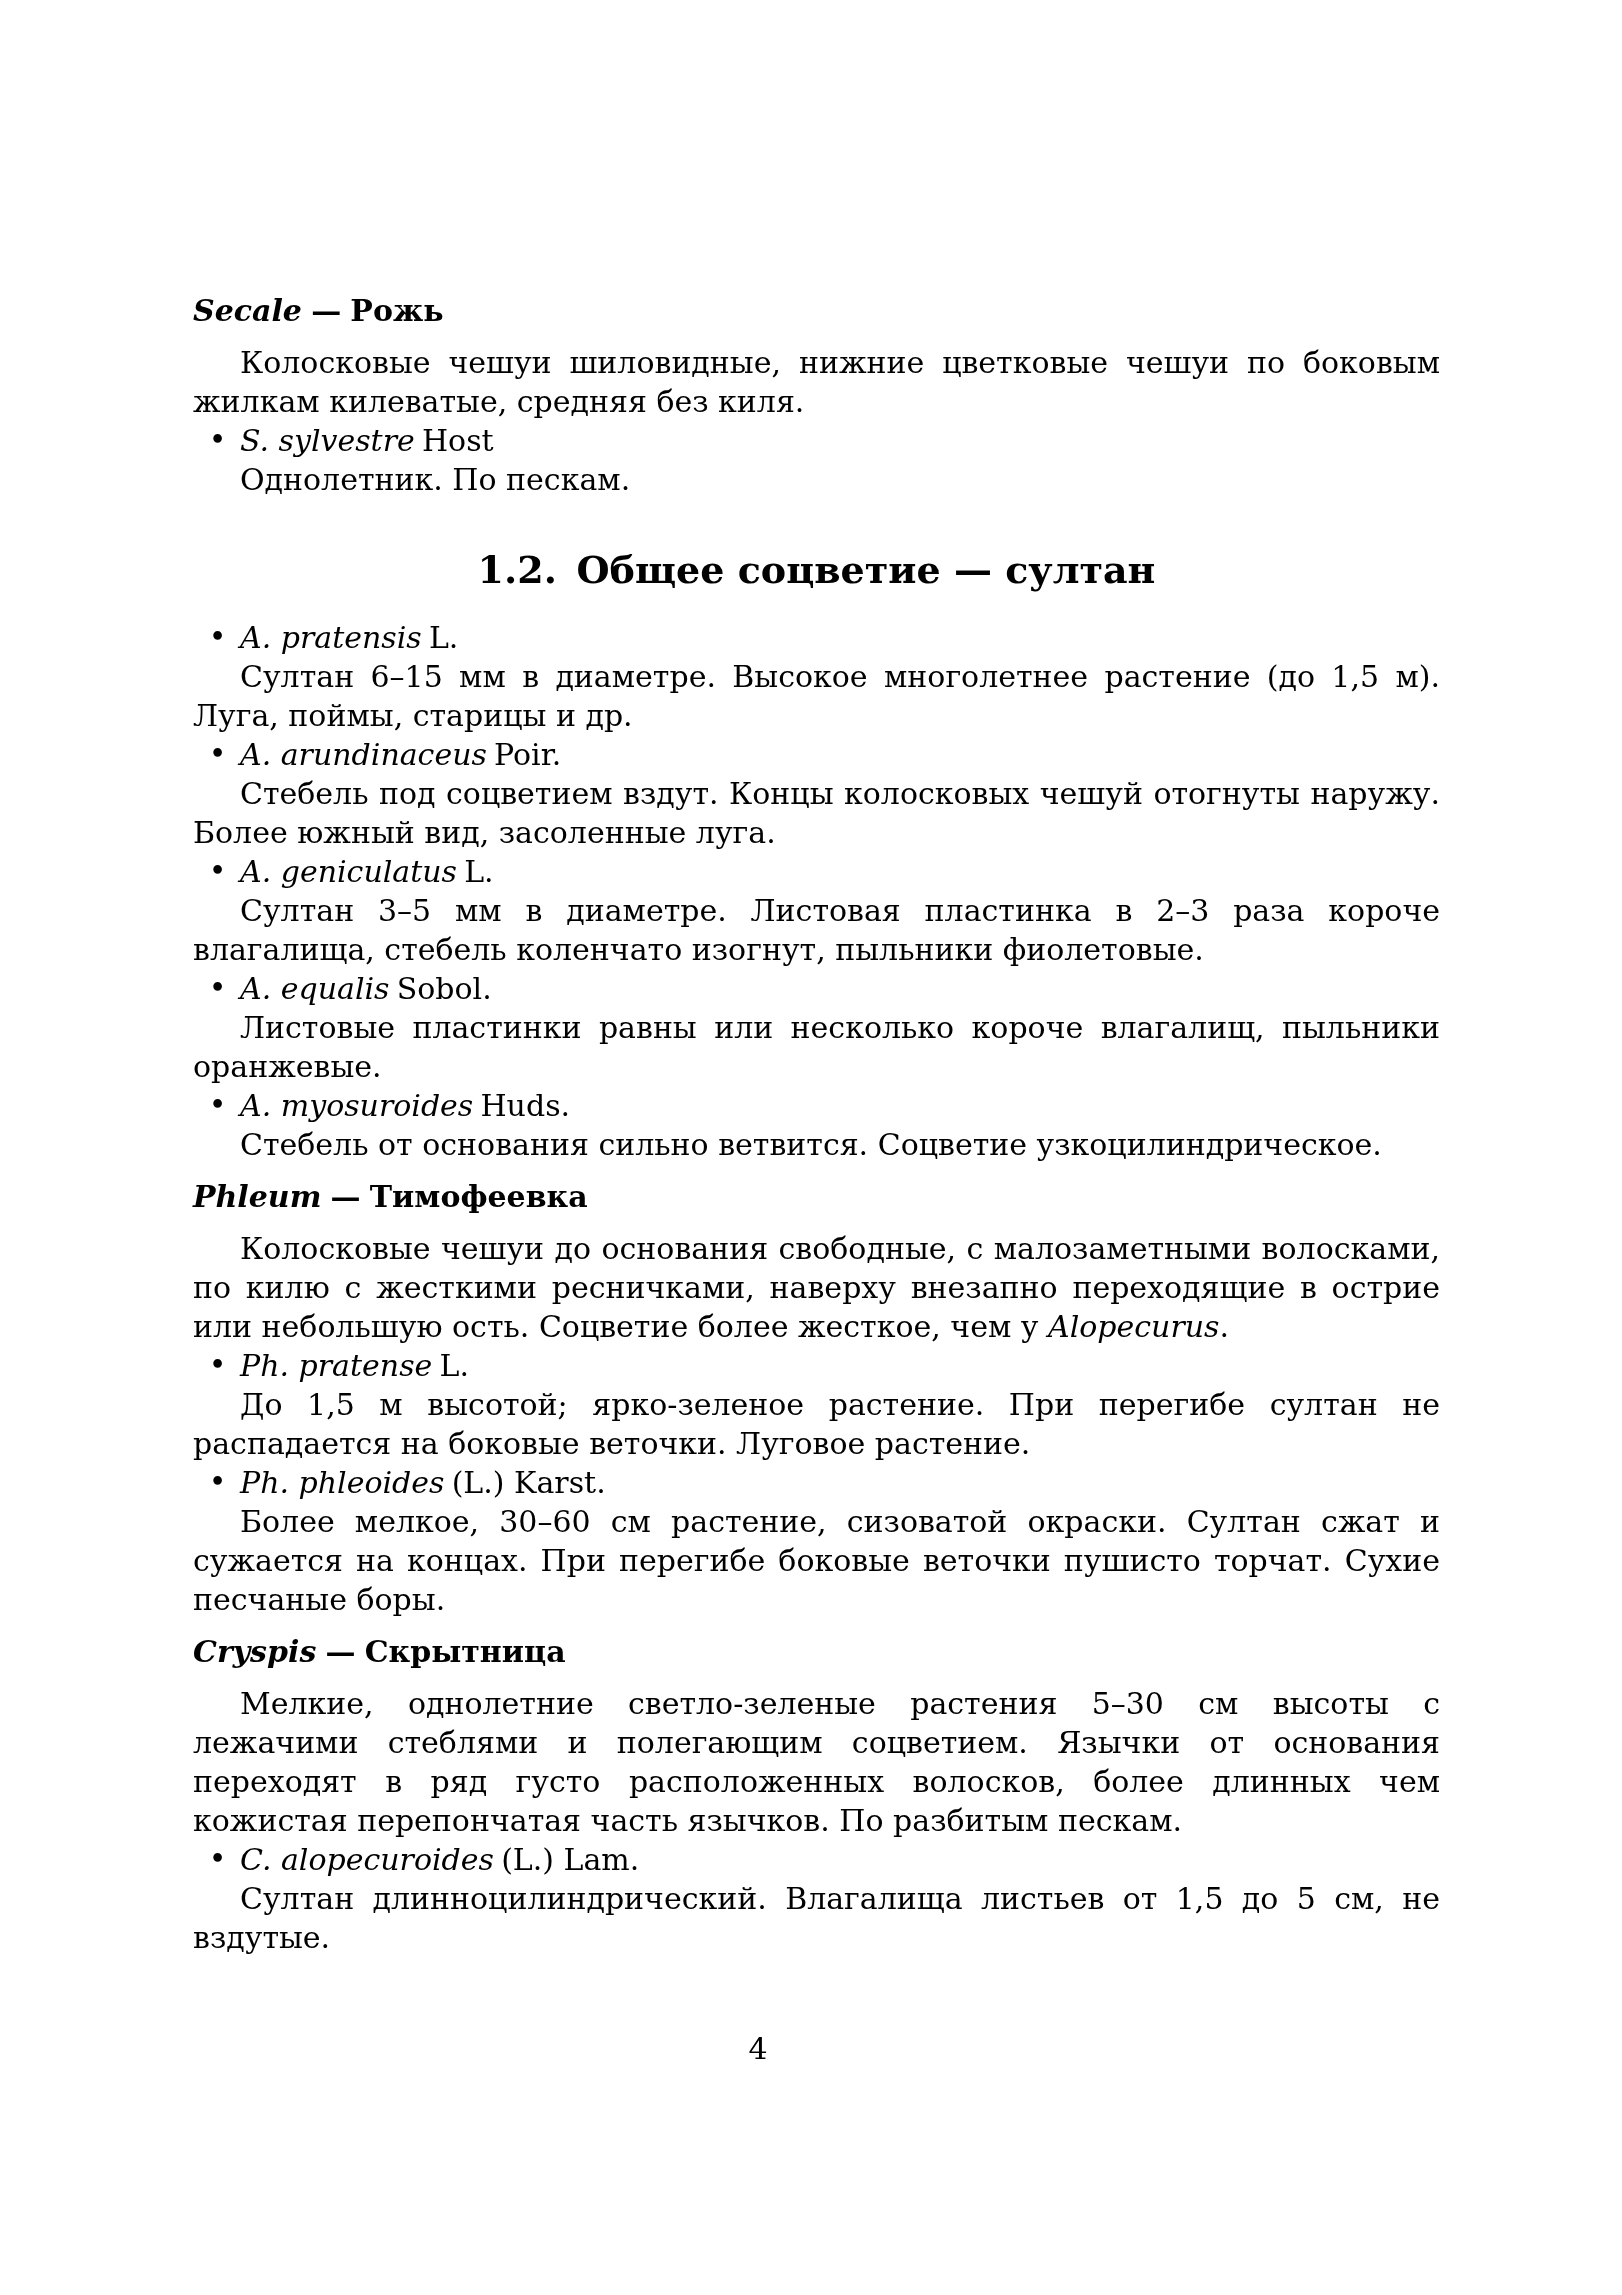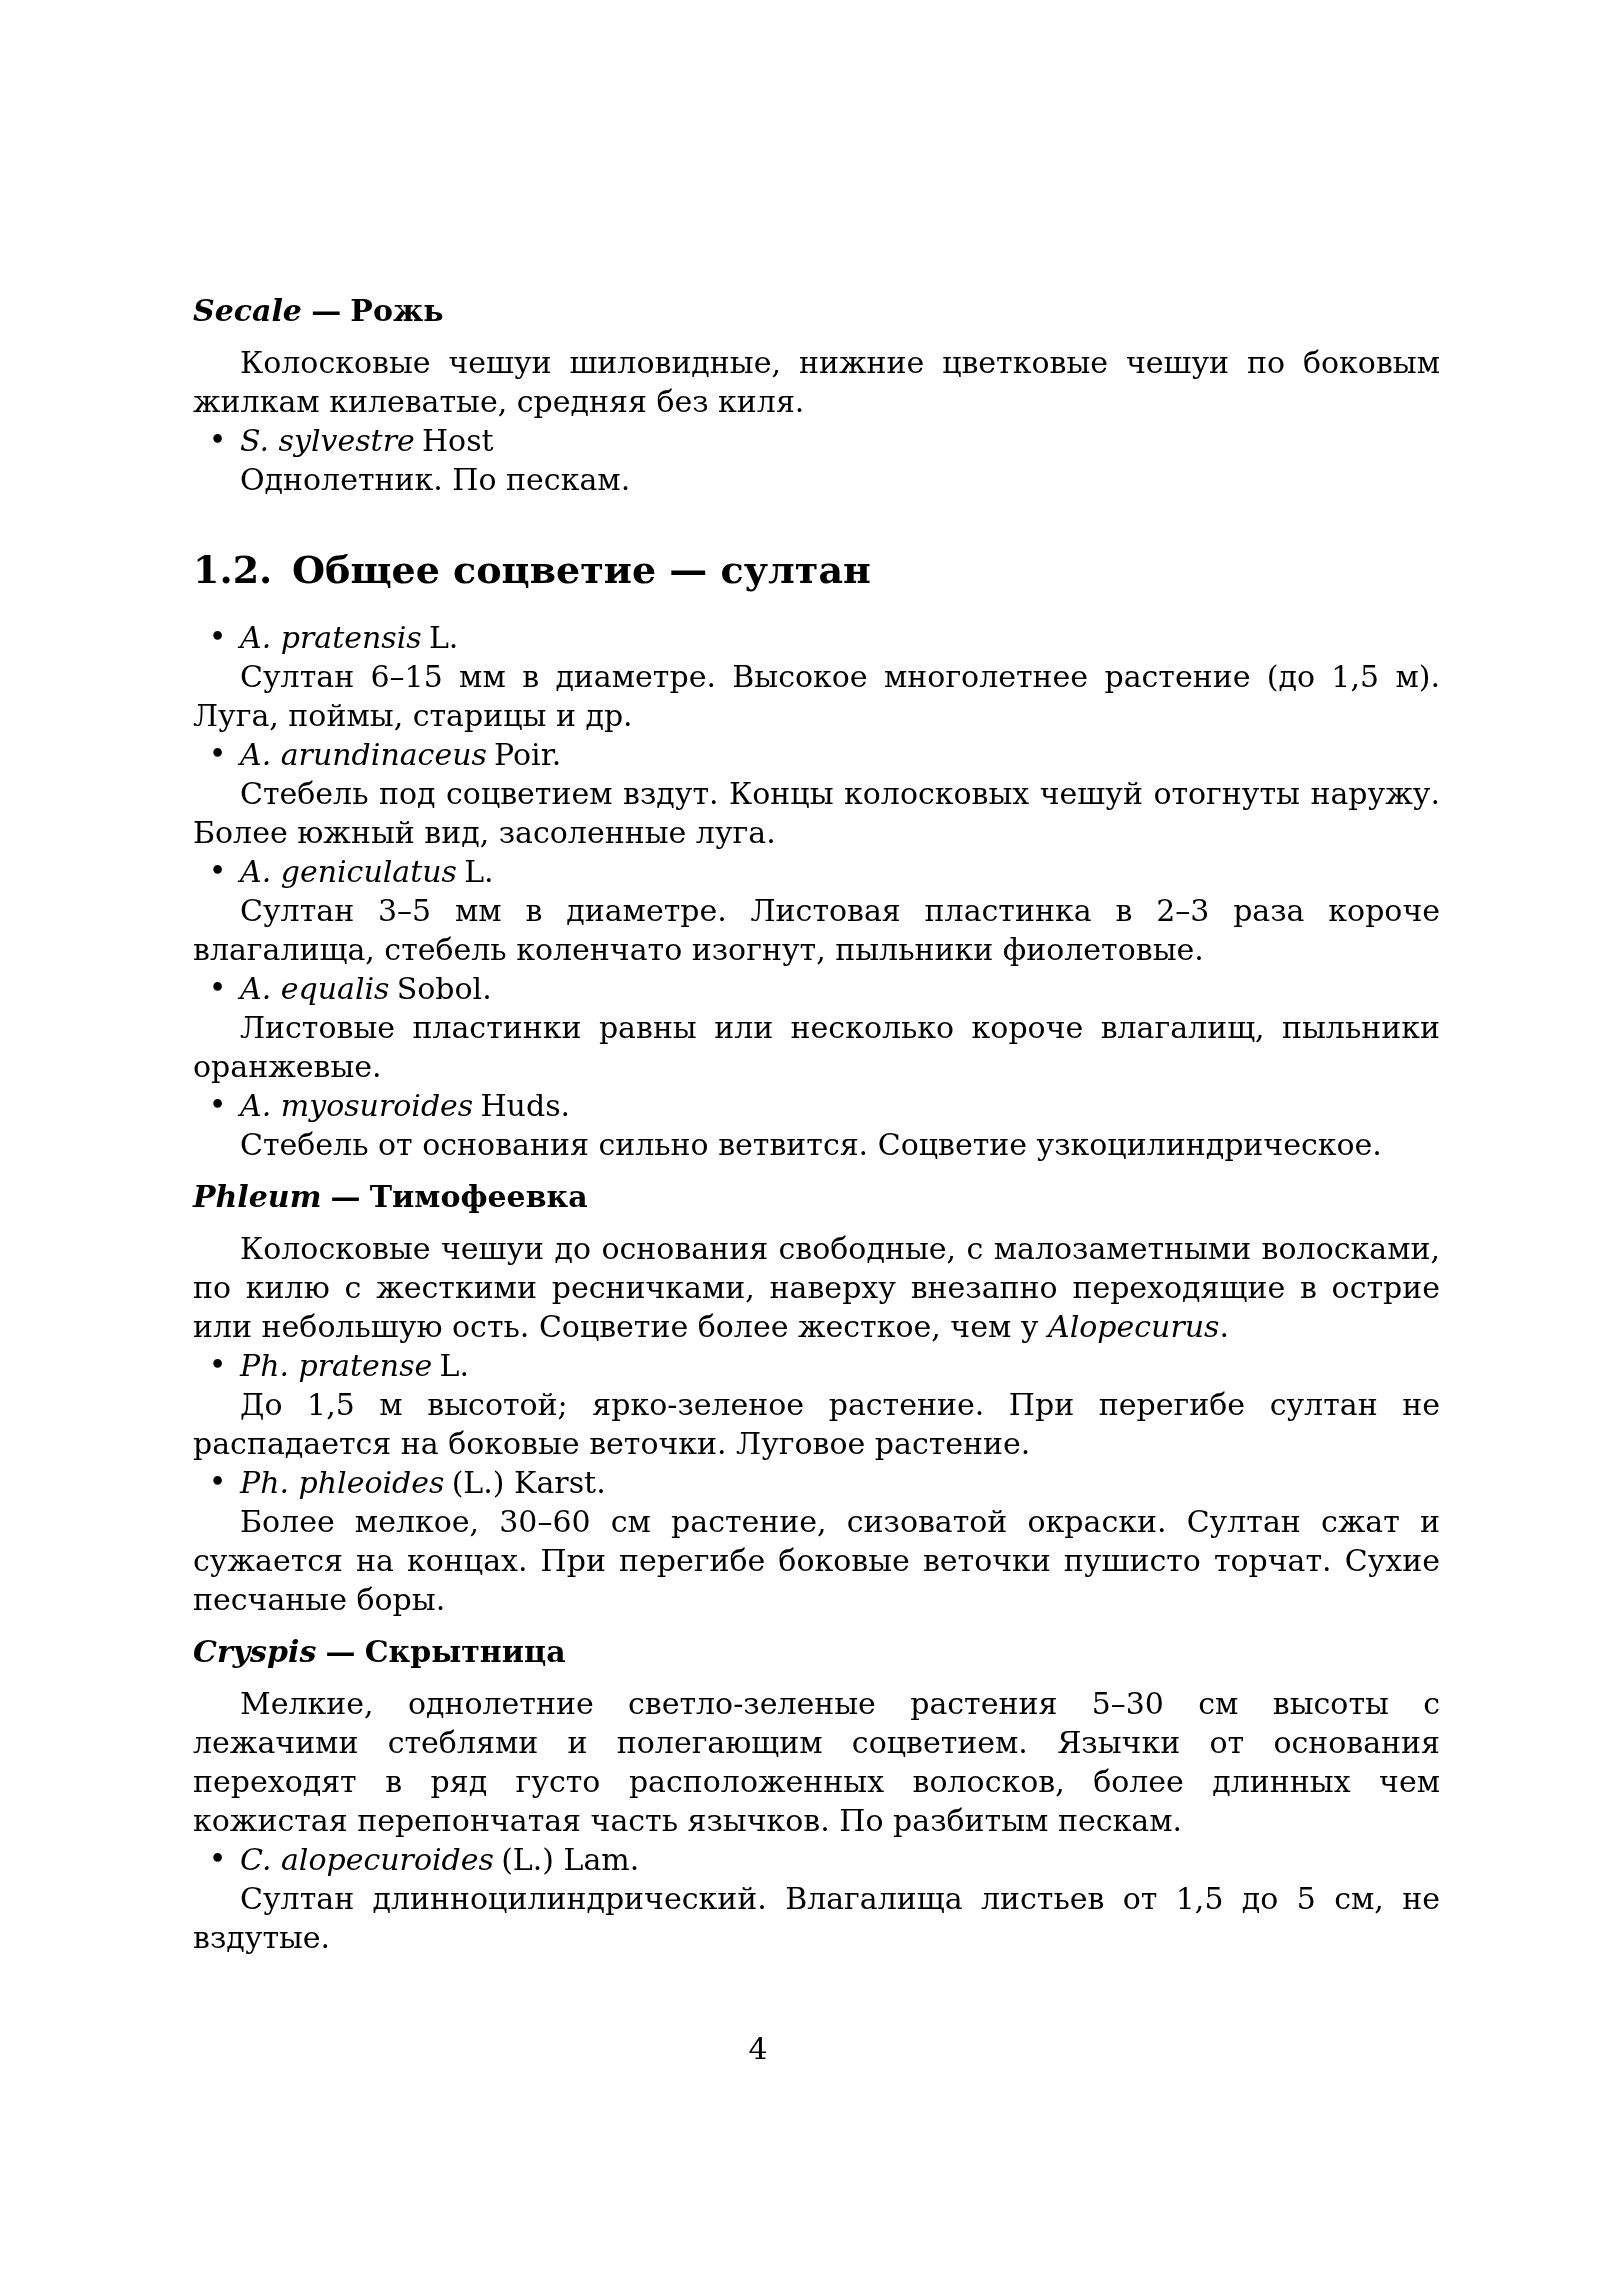--- a/index.html
+++ b/index.html
@@ -37,20 +37,21 @@
     font-style: italic;
   }
   .heading-dash {
     margin: 0 9.2px;
   }
   
   .section-heading {
     font-size: 38px;
     line-height: 48px;
     font-weight: bold;
+    text-align: center;
     margin: 47px 0 23.6px 0;
   }
   .section-number {
     margin-right: 19.6px;
   }
   
   .para {
     margin: 0;
     text-indent: 47px;
     text-align: justify;

